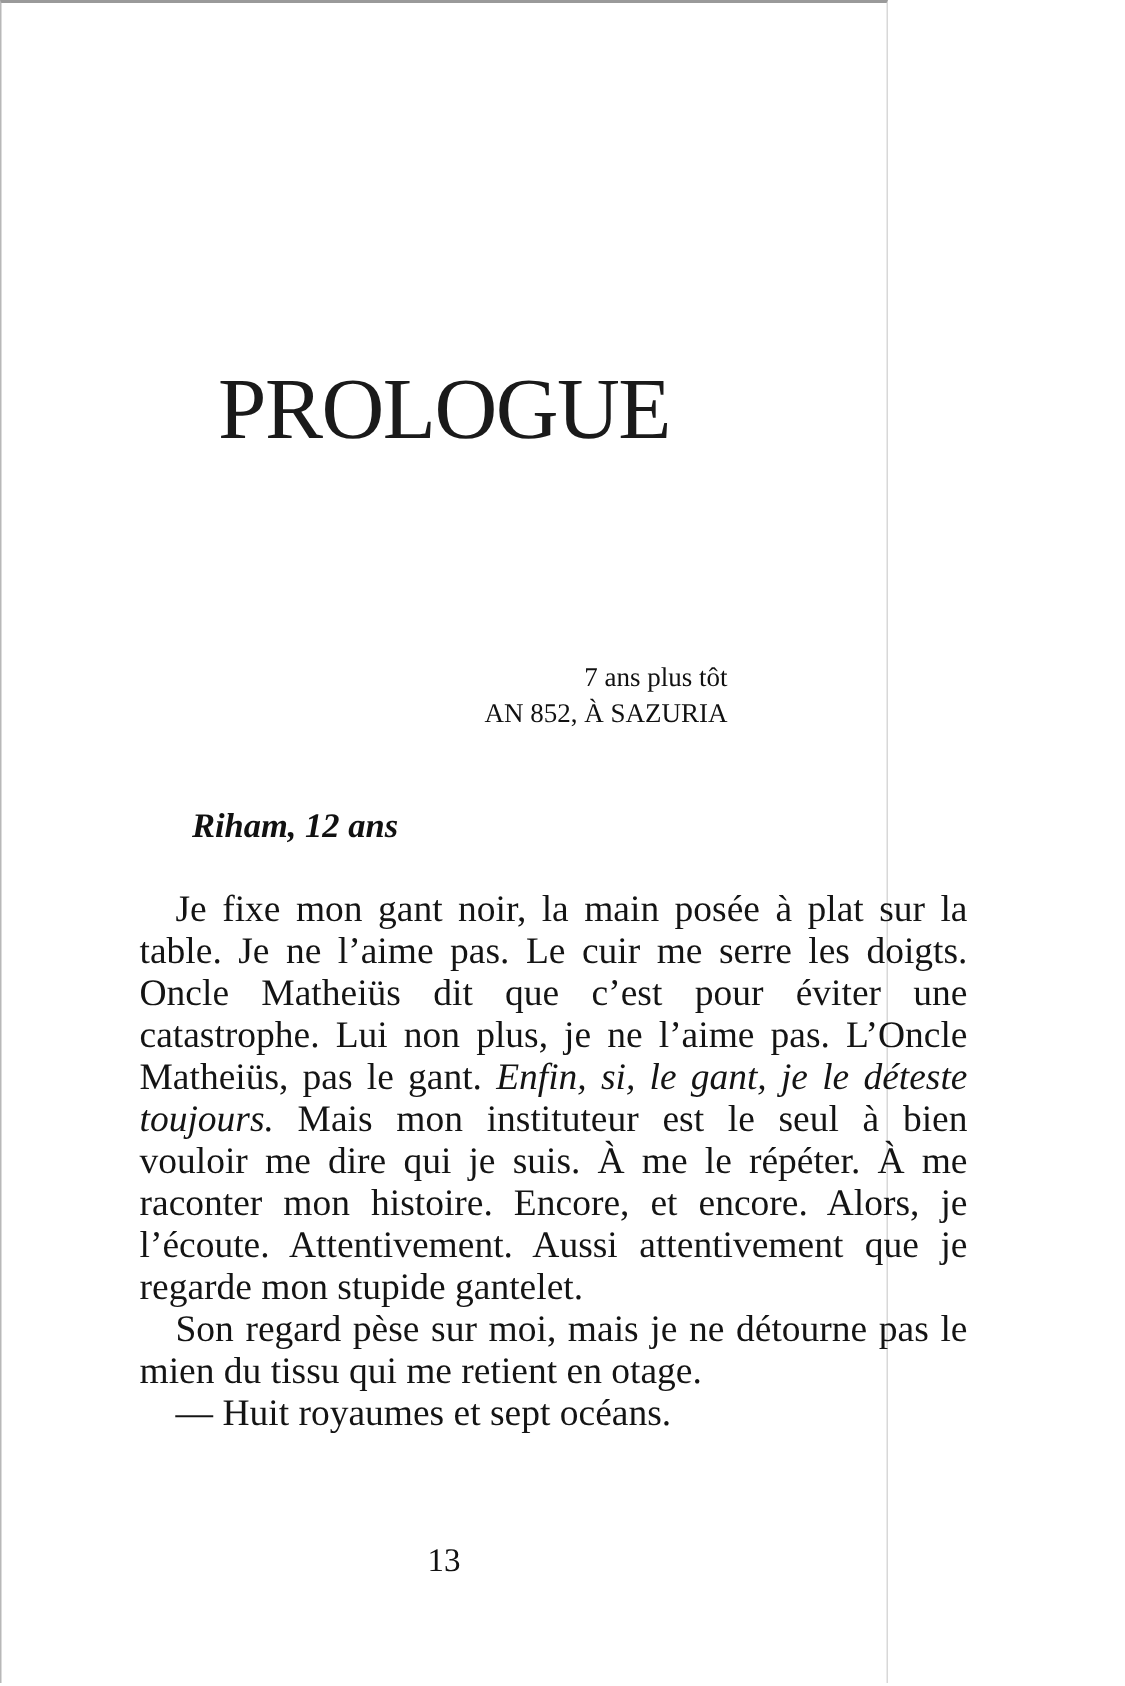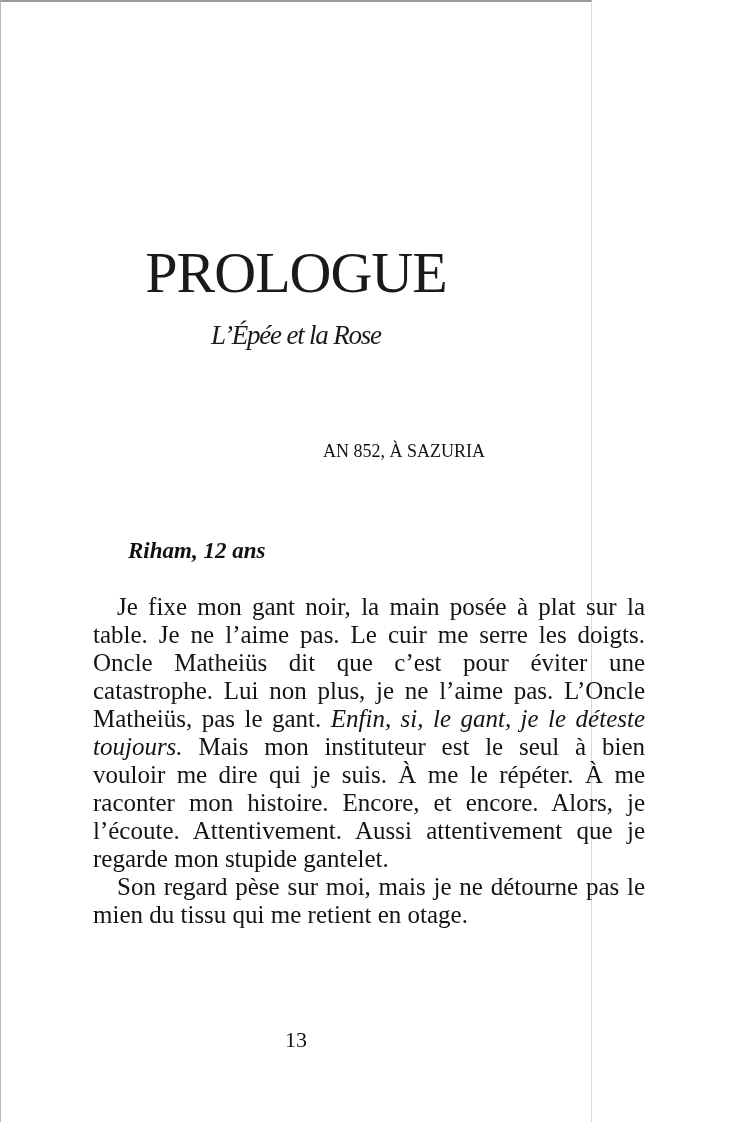--- a/index.html
+++ b/index.html
@@ -102,28 +102,29 @@
       color: #111111;
     }
   </style>
 </head>
 <body>
 
 <div class="page">
 
   <h1 class="chapter-title">PROLOGUE</h1>
 
-  <div class="chapter-subtitle">L’Épée et la Rose</div>
 
   <div class="epigraph">
+    <div>7 ans plus tôt</div>
     <div>AN 852, À SAZURIA</div>
   </div>
 
   <div class="pov-heading">Riham, 12 ans</div>
 
   <div class="body-text">
     <p><span>Je fixe mon gant noir, la main posée à plat sur la table. Je ne l’aime pas. Le cuir me serre les doigts. Oncle Matheiüs dit que c’est pour éviter une catastrophe. Lui non plus, je ne l’aime pas. L’Oncle Matheiüs, pas le gant. </span><em>Enfin, si, le gant, je le déteste toujours.</em><span> Mais mon instituteur est le seul à bien vouloir me dire qui je suis. À me le répéter. À me raconter mon histoire. Encore, et encore. Alors, je l’écoute. Attentivement. Aussi attentivement que je regarde mon stupide gantelet.</span></p>
     <p>Son regard pèse sur moi, mais je ne détourne pas le mien du tissu qui me retient en otage.</p>
+    <p class="last-line-left">— Huit royaumes et sept océans.</p>
   </div>
 
   <div class="page-number">13</div>
 
 </div>
 
 </body></html>

